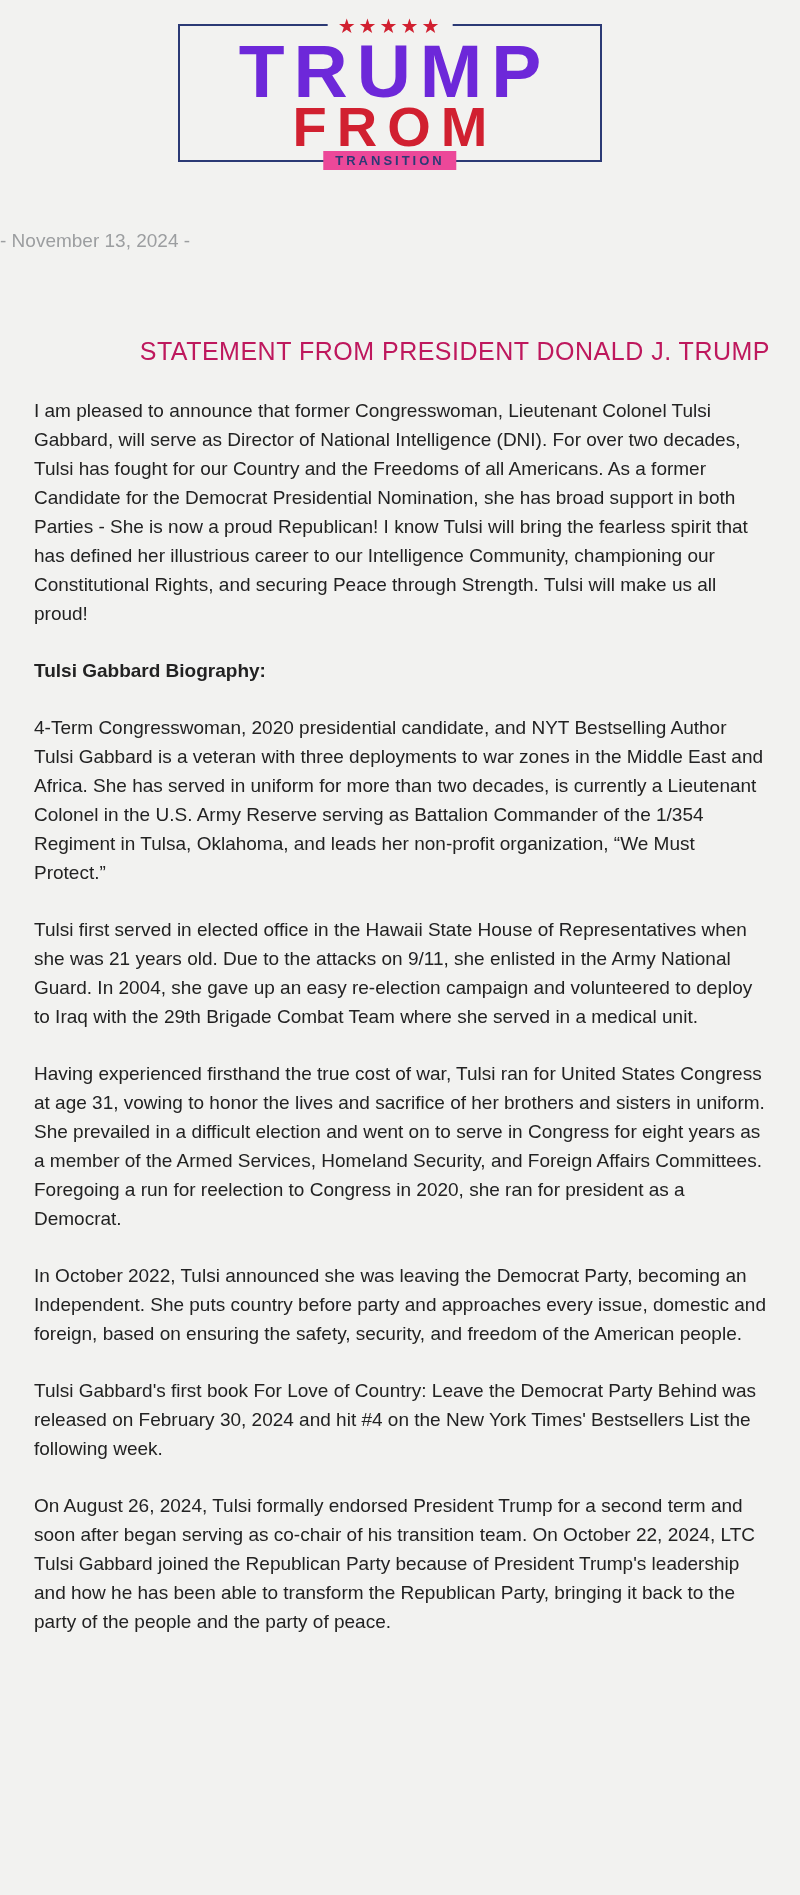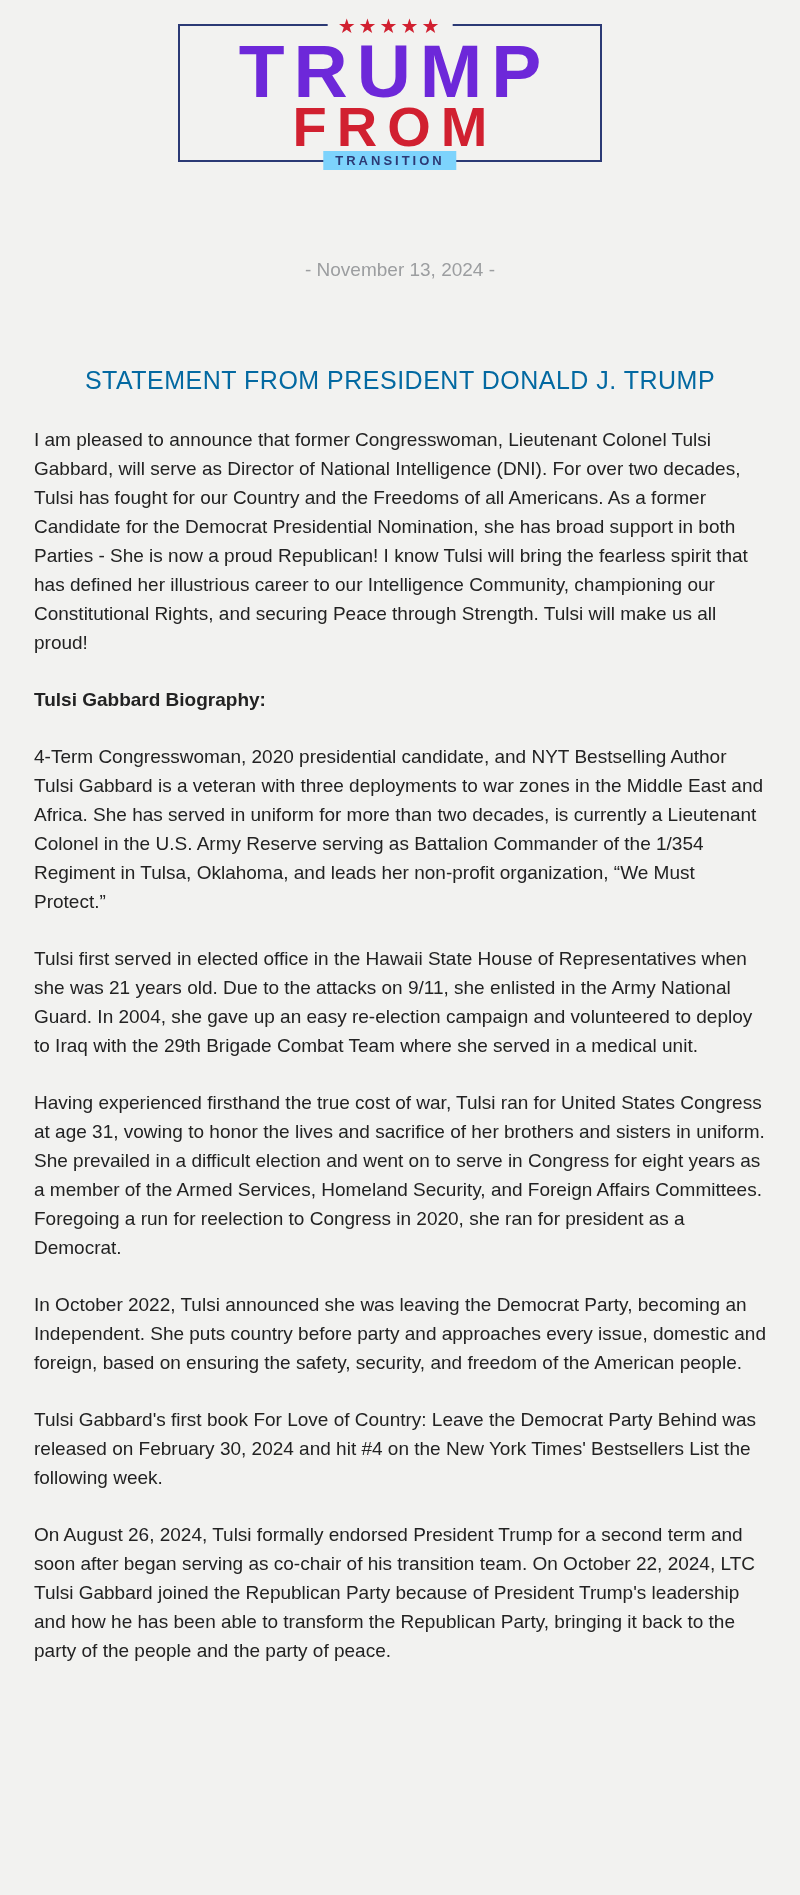--- a/index.html
+++ b/index.html
@@ -55,46 +55,45 @@
     line-height: 42px;
     letter-spacing: 10px;
     text-indent: 10px;
     white-space: nowrap;
   }
   .logo-transition {
     position: absolute;
     bottom: -10px;
     left: 50%;
     transform: translateX(-50%);
-    background: #7dd3fc;
+    background: #ec4899;
     padding: 0 12px;
     color: #2c3a75;
     font-weight: bold;
     font-size: 13px;
     line-height: 19px;
     letter-spacing: 3px;
     white-space: nowrap;
   }
 
   
   .date-line {
-    margin-top: 96px;
-    text-align: center;
+    margin-top: 67px;
     color: #9c9ea0;
     font-size: 19px;
     line-height: 23px;
   }
   .headline {
     margin: 84px 30px 0 30px;
-    text-align: center;
+    text-align: right;
     font-weight: normal;
     font-size: 25px;
     line-height: 30px;
     letter-spacing: 0.5px;
-    color: #0369a1;
+    color: #be185d;
   }
 
   
   .content {
     margin-top: 30px;
     padding: 0 34px;
     font-size: 19px;
     line-height: 29px;
     color: #222222;
   }

